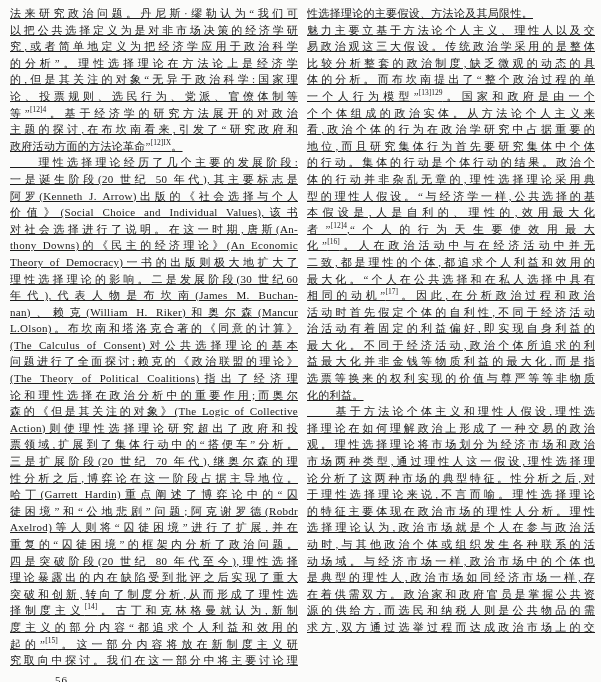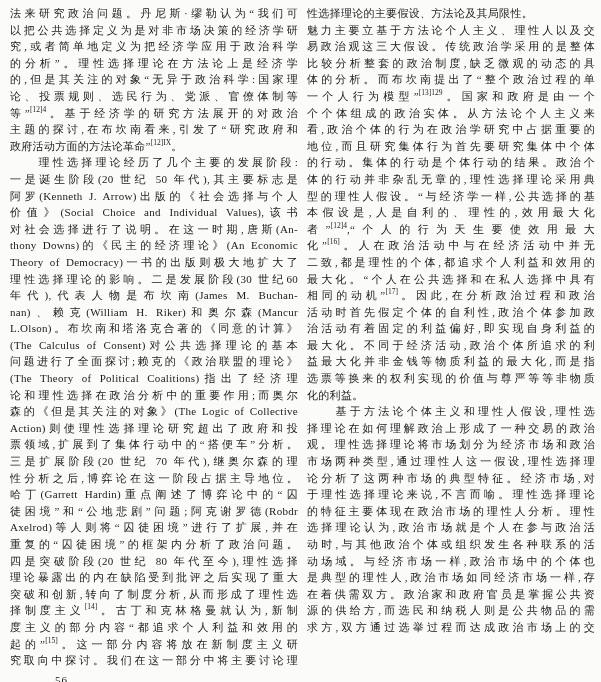--- a/index.html
+++ b/index.html
@@ -21,21 +21,21 @@
   }
   .columns {
     display: flex;
     padding: 5px 7px 0 10px;
     gap: 9px;
   }
   .col {
     width: 288px;
     flex: 0 0 288px;
   }
-  .para { margin: 0; }
+  .para { margin: 0; text-decoration: underline; }
   .tline {
     font-size: 11px;
     line-height: 16.6px;
     height: 16.6px;
     letter-spacing: 0.3px;
     text-align: justify;
     text-align-last: justify;
     overflow: hidden;
     font-weight: 500;
   }
@@ -122,33 +122,33 @@
           <div class="tline">地位,而且研究集体行为首先要研究集体中个体</div>
           <div class="tline">的行动。集体的行动是个体行动的结果。政治个</div>
           <div class="tline">体的行动并非杂乱无章的,理性选择理论采用典</div>
           <div class="tline">型的理性人假设。“与经济学一样,公共选择的基</div>
           <div class="tline">本假设是,人是自利的、理性的,效用最大化</div>
           <div class="tline">者”<sup>[12]4</sup>,“个人的行为天生要使效用最大</div>
           <div class="tline">化”<sup>[16]</sup>。人在政治活动中与在经济活动中并无</div>
           <div class="tline">二致,都是理性的个体,都追求个人利益和效用的</div>
           <div class="tline">最大化。“个人在公共选择和在私人选择中具有</div>
           <div class="tline">相同的动机”<sup>[17]</sup>。因此,在分析政治过程和政治</div>
-          <div class="tline">活动时首先假定个体的自利性,政治个体参加政</div>
+          <div class="tline">活动时首先假定个体的自利性,不同于经济活动</div>
           <div class="tline">治活动有着固定的利益偏好,即实现自身利益的</div>
           <div class="tline">最大化。不同于经济活动,政治个体所追求的利</div>
           <div class="tline">益最大化并非金钱等物质利益的最大化,而是指</div>
           <div class="tline">选票等换来的权利实现的价值与尊严等等非物质</div>
           <div class="tline endline">化的利益。</div>
         </div>
         <div class="para">
           <div class="tline">　　基于方法论个体主义和理性人假设,理性选</div>
           <div class="tline">择理论在如何理解政治上形成了一种交易的政治</div>
           <div class="tline">观。理性选择理论将市场划分为经济市场和政治</div>
           <div class="tline">市场两种类型,通过理性人这一假设,理性选择理</div>
-          <div class="tline">论分析了这两种市场的典型特征。经济市场,对</div>
+          <div class="tline">论分析了这两种市场的典型特征。性分析之后,对</div>
           <div class="tline">于理性选择理论来说,不言而喻。理性选择理论</div>
           <div class="tline">的特征主要体现在政治市场的理性人分析。理性</div>
           <div class="tline">选择理论认为,政治市场就是个人在参与政治活</div>
           <div class="tline">动时,与其他政治个体或组织发生各种联系的活</div>
           <div class="tline">动场域。与经济市场一样,政治市场中的个体也</div>
           <div class="tline">是典型的理性人,政治市场如同经济市场一样,存</div>
           <div class="tline">在着供需双方。政治家和政府官员是掌握公共资</div>
           <div class="tline">源的供给方,而选民和纳税人则是公共物品的需</div>
           <div class="tline">求方,双方通过选举过程而达成政治市场上的交</div>
         </div>

